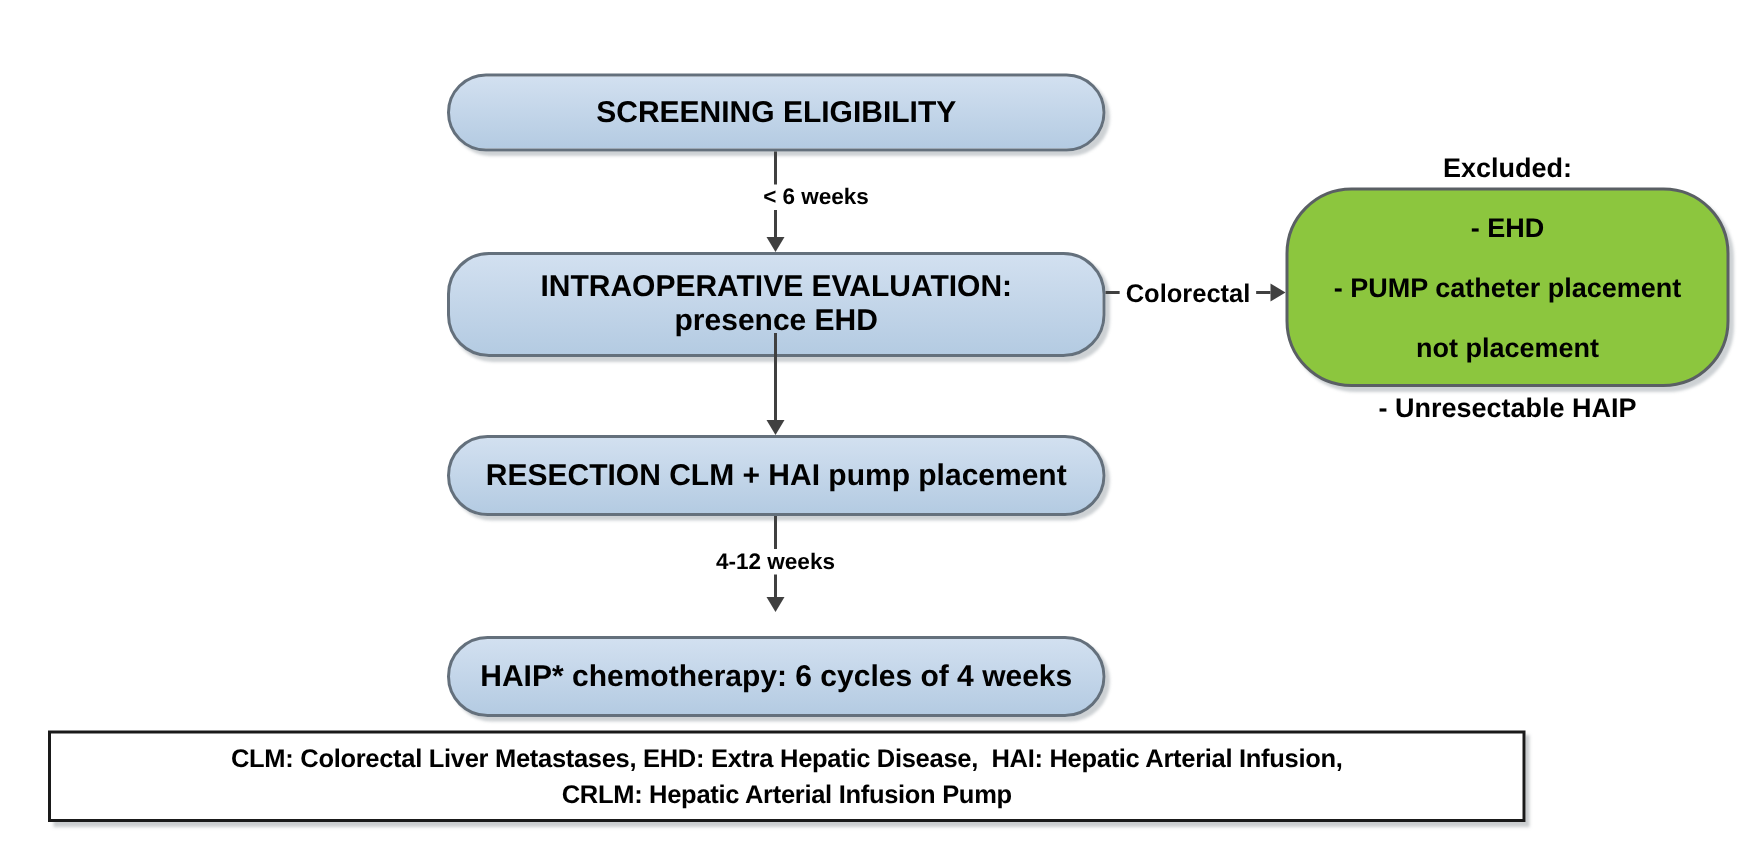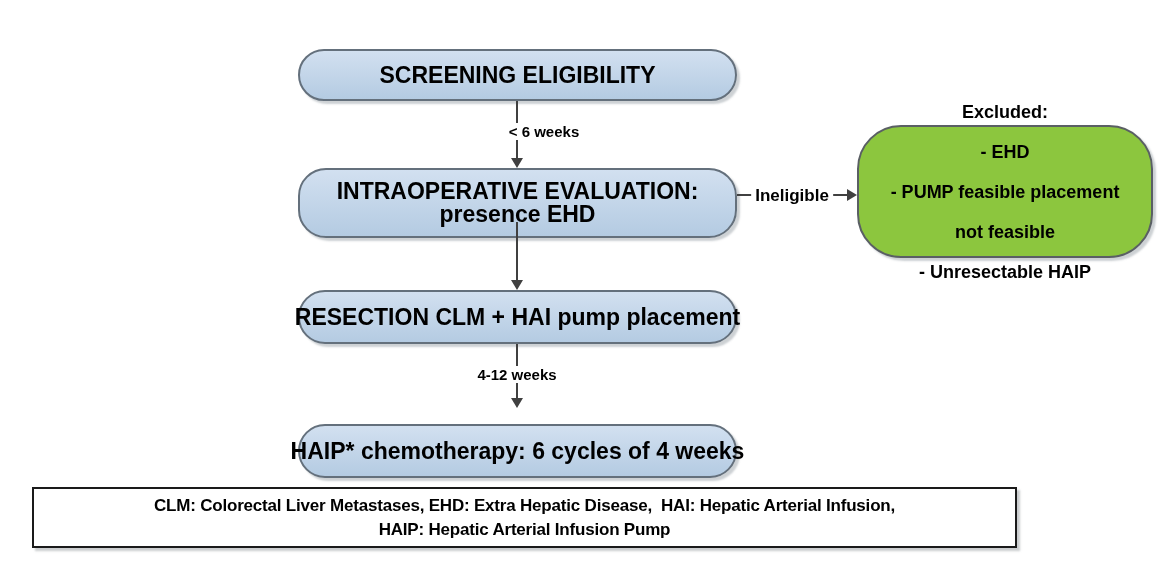--- a/index.html
+++ b/index.html
@@ -21,21 +21,21 @@
     justify-content: center;
     text-align: center;
     font-weight: bold;
     color: #000;
   }
   .pill {
     border-radius: 28px;
     border: 2px solid var(--node-border, #64707c);
     background: linear-gradient(to bottom, var(--node-fill-top, #d2e0f0) 0%, var(--node-fill-bottom, #b4cbe2) 100%);
     box-shadow: 3px 3px 2px rgba(145,152,160,0.45);
-    font-size: 23px;
+    font-size: 20px;
     line-height: 23px;
   }
   .excluded {
     border-radius: 44px;
     border: 2px solid var(--excluded-border, #5a5f64);
     background: var(--excluded-fill, #8cc63e);
     box-shadow: 3px 3px 2px rgba(145,152,160,0.45);
     font-size: 18px;
     line-height: 22px;
   }
@@ -109,41 +109,41 @@
 
   <div class="varrow" style="left:516px; top:101px; height:57px;"></div>
   <div class="edge-label small" style="left:544px; top:123px;">&lt; 6 weeks</div>
 
   <div class="node pill" style="left:298px; top:168px; width:439px; height:70px;">
     <span>INTRAOPERATIVE EVALUATION:</span>
     <span>presence EHD</span>
   </div>
 
   <div class="harrow" style="left:737px; top:194px; width:110px;"></div>
-  <div class="edge-label mid" style="left:792px; top:186px;">Ineligible</div>
+  <div class="edge-label mid" style="left:792px; top:186px;">Colorectal</div>
 
   <div class="node excluded" style="left:857px; top:125px; width:296px; height:133px;gap:18px;">
     <span>Excluded:</span>
     <span>- EHD</span>
-    <span>- PUMP feasible placement</span>
-    <span>not feasible</span>
+    <span>- PUMP catheter placement</span>
+    <span>not placement</span>
     <span>- Unresectable HAIP</span>
   </div>
 
   <div class="varrow" style="left:516px; top:222px; height:58px;"></div>
 
   <div class="node pill" style="left:298px; top:290px; width:439px; height:54px;">
     <span>RESECTION CLM + HAI pump placement</span>
   </div>
 
   <div class="varrow" style="left:516px; top:344px; height:54px;"></div>
   <div class="edge-label small" style="left:517px; top:366px;">4-12 weeks</div>
 
   <div class="node pill" style="left:298px; top:424px; width:439px; height:54px;">
     <span>HAIP* chemotherapy: 6 cycles of 4 weeks</span>
   </div>
 
   <div class="legend" style="left:32px; top:487px; width:985px; height:61px;">
     <span>CLM: Colorectal Liver Metastases, EHD: Extra Hepatic Disease,  HAI: Hepatic Arterial Infusion,</span>
-    <span>HAIP: Hepatic Arterial Infusion Pump</span>
+    <span>CRLM: Hepatic Arterial Infusion Pump</span>
   </div>
 
 </div>
 
 </body></html>

